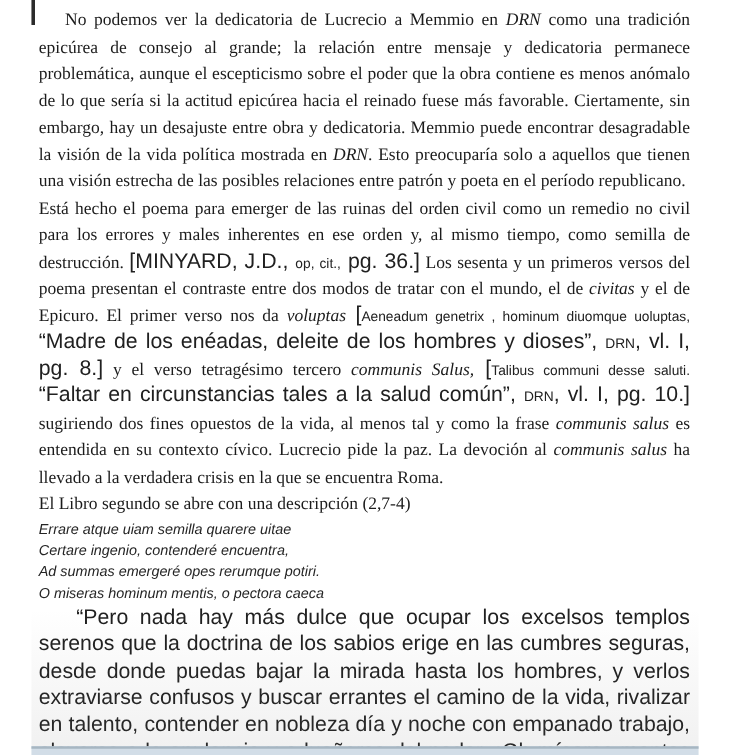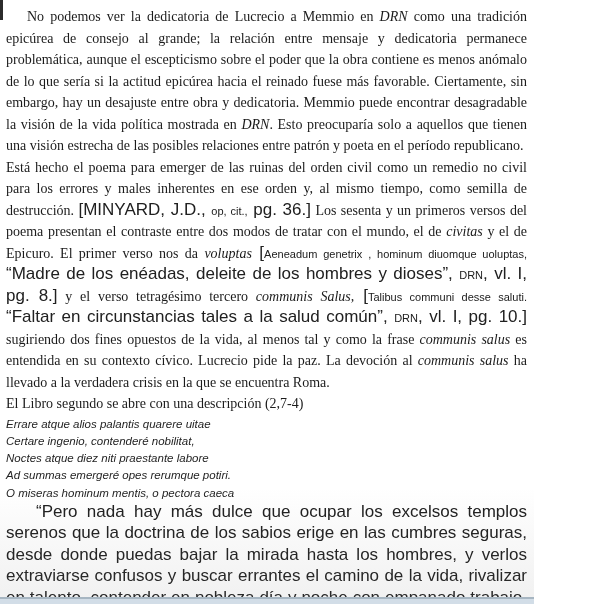--- a/index.html
+++ b/index.html
@@ -10,20 +10,21 @@
     overflow: hidden;
   }
   .page {
     position: relative;
     width: 534px; height: 604px;
     box-sizing: border-box;
     padding: 6px 7px 0 6px;
     background: #ffffff;
     color: #1b1b1b;
     overflow: hidden;
+    margin-left: 25px;
   }
   p.doc-para {
     margin: 0;
     text-align: justify;
     font-family: "Liberation Serif", serif;
     font-size: 14px;
     line-height: 21.5px;
     color: #1b1b1b;
   }
   p.indent-first { text-indent: 21px; }
@@ -69,23 +70,22 @@
 
   <div class="scan-artifact-corner"></div>
 
   <p class="doc-para indent-first"><span class="serif">No podemos ver la dedicatoria de Lucrecio a Memmio en </span><span class="serif-italic">DRN</span><span class="serif"> como una tradición epicúrea de consejo al grande; la relación entre mensaje y dedicatoria permanece problemática, aunque el escepticismo sobre el poder que la obra contiene es menos anómalo de lo que sería si la actitud epicúrea hacia el reinado fuese más favorable. Ciertamente, sin embargo, hay un desajuste entre obra y dedicatoria. Memmio puede encontrar desagradable la visión de la vida política mostrada en </span><span class="serif-italic">DRN</span><span class="serif">. Esto preocuparía solo a aquellos que tienen una visión estrecha de las posibles relaciones entre patrón y poeta en el período republicano.</span></p>
 
   <p class="doc-para"><span class="serif">Está hecho el poema para emerger de las ruinas del orden civil como un remedio no civil para los errores y males inherentes en ese orden y, al mismo tiempo, como semilla de destrucción. </span><span class="small">[MINYARD, J.D., </span><span class="small-italic">op, cit.,</span><span class="small"> pg. 36.]</span><span class="serif"> Los sesenta y un primeros versos del poema presentan el contraste entre dos modos de tratar con el mundo, el de </span><span class="serif-italic">civitas</span><span class="serif"> y el de Epicuro. El primer verso nos da </span><span class="serif-italic">voluptas</span><span class="small"> [</span><span class="small-italic">Aeneadum genetrix , hominum diuomque uoluptas,</span><span class="small"> “Madre de los enéadas, deleite de los hombres y dioses”, </span><span class="small-italic">DRN</span><span class="small">, vl. I, pg. 8.]</span><span class="serif"> y el verso tetragésimo tercero </span><span class="serif-italic">communis Salus,</span><span class="small"> [</span><span class="small-italic">Talibus communi desse saluti.</span><span class="small"> “Faltar en circunstancias tales a la salud común”, </span><span class="small-italic">DRN</span><span class="small">, vl. I, pg. 10.]</span><span class="serif"> sugiriendo dos fines opuestos de la vida, al menos tal y como la frase </span><span class="serif-italic">communis salus</span><span class="serif"> es entendida en su contexto cívico. Lucrecio pide la paz. La devoción al </span><span class="serif-italic">communis salus</span><span class="serif"> ha llevado a la verdadera crisis en la que se encuentra Roma.</span></p>
 
   <p class="doc-para"><span class="serif">El Libro segundo se abre con una descripción (2,7-4)</span></p>
 
   <div class="poem-block">
-    <div class="poem-line">Errare atque alios palantis quarere uitae</div>
-    <div class="poem-line">Certare ingenio, contenderé nobilitat,</div>
-    <div class="poem-line">Noctes atque diez niti praestante labore</div>
+    <div class="poem-line">Errare atque uiam semilla quarere uitae</div>
+    <div class="poem-line">Certare ingenio, contenderé encuentra,</div>
     <div class="poem-line">Ad summas emergeré opes rerumque potiri.</div>
     <div class="poem-line">O miseras hominum mentis, o pectora caeca</div>
   </div>
 
   <p class="doc-para indent-quote"><span class="small">“Pero nada hay más dulce que ocupar los excelsos templos serenos que la doctrina de los sabios erige en las cumbres seguras, desde donde puedas bajar la mirada hasta los hombres, y verlos extraviarse confusos y buscar errantes el camino de la vida, rivalizar en talento, contender en nobleza día y noche con empanado trabajo, elevarse a la opulencia y adueñarse del poder. ¡Oh míseras mentes humanas¡ ¡Oh ciegos corazones!”, </span><span class="small-italic">DRN</span><span class="small">, vl I, pg. 64.]</span><span class="serif"> de la elevación del sabio; los filósofos son descritos “mirando desde arriba la vida de los de abajo”, pero Lucrecio está tomando una de las metáforas centrales del mundo político, la escalada desde los oficios más bajos hacia el pináculo del éxito, “poniéndolo en lo más alto”.</span></p>
 
   <div class="page-shade"></div>
   <div class="bottom-edge-bar"></div>
 
 </div>

